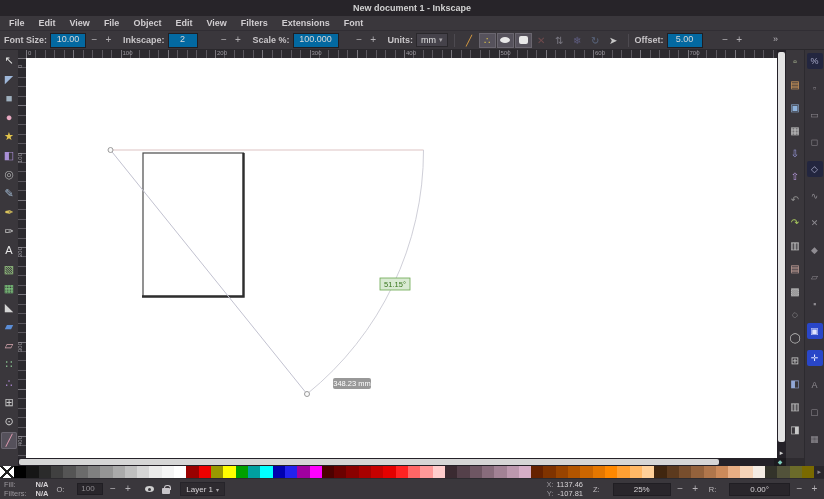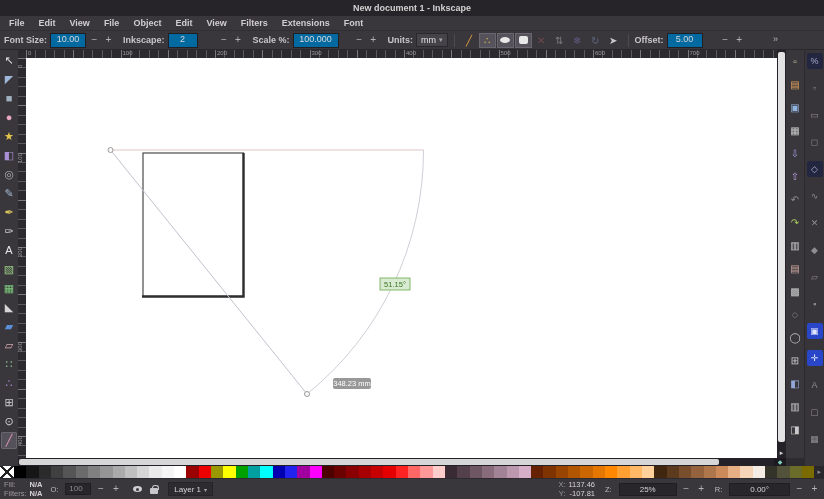--- a/index.html
+++ b/index.html
@@ -123,21 +123,21 @@
       linear-gradient(-45deg, transparent 44%, #222 44%, #222 56%, transparent 56%),
       #ffffff;
   }
   .palette-arrow { flex:0 0 10px; color:#8d8a90; font-size:7px; line-height:12px; text-align:center; background:#2a272c; }
   
   .statusbar {
     position:absolute; left:0; top:478px; width:824px; height:21px;
     background:#3a373c; display:flex; align-items:center; font-size:8px; color:#bdbabd;
     padding:0 4px; gap:4px; border-top:1px solid #2c2a2f;
   }
-  .fs-grid { display:grid; grid-template-columns:auto auto; column-gap:3px; line-height:9px; font-size:7.5px; }
+  .fs-grid { display:grid; grid-template-columns:auto auto; column-gap:9px; line-height:9px; font-size:7.5px; }
   .fs-grid .lab { color:#9a979c; }
   .fs-grid .val { color:#d6d3d6; font-weight:bold; }
   .mini-box { background:#29262b; border:1px solid #201e23; height:12px; line-height:10px; padding:0 3px; color:#8f8c90; font-size:8px; }
   .mini-eye { width:9px; height:6px; background:#cfcfcf; border-radius:50%; position:relative; }
   .mini-eye::after { content:""; position:absolute; left:3px; top:1.5px; width:3px; height:3px; background:#3a373c; border-radius:50%; }
   .mini-lock { width:8px; height:6px; background:#c9c6ca; border-radius:1px; position:relative; margin-top:3px; }
   .mini-lock::before { content:""; position:absolute; left:1.5px; top:-3px; width:5px; height:4px; border:1.2px solid #c9c6ca; border-bottom:none; border-radius:3px 3px 0 0; }
   .layer-select { display:flex; align-items:center; gap:3px; background:#2e2b30; border:1px solid #26242a; height:14px; padding:0 5px; color:#d8d5d8; }
   .sb-spacer { flex:1; }
   .xy-grid { display:grid; grid-template-columns:auto auto; column-gap:3px; line-height:9px; font-size:7.5px; text-align:right; }

